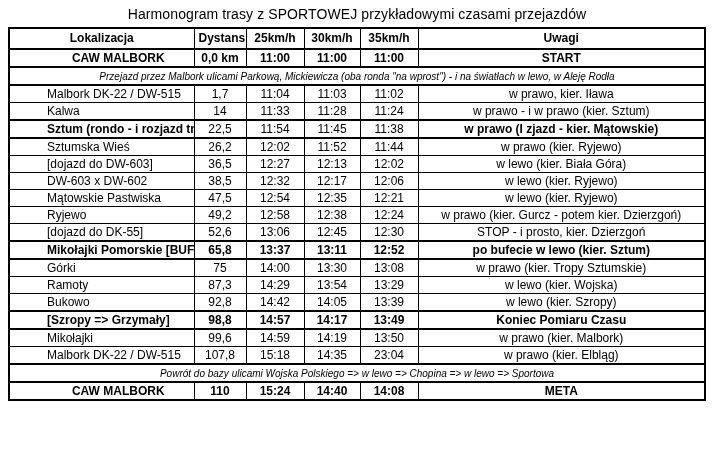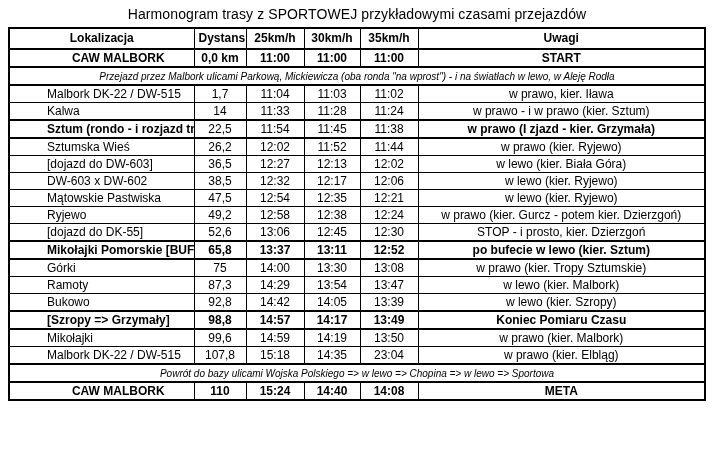--- a/index.html
+++ b/index.html
@@ -103,21 +103,21 @@
         <td class="t30">11:28</td>
         <td class="t35">11:24</td>
         <td class="uwagi">w prawo - i w prawo (kier. Sztum)</td>
       </tr>
       <tr class="thick b-part">
         <td class="loc">Sztum (rondo - i rozjazd tras)</td>
         <td class="dist">22,5</td>
         <td class="t25">11:54</td>
         <td class="t30">11:45</td>
         <td class="t35">11:38</td>
-        <td class="uwagi">w prawo (I zjazd - kier. Grzymała)</td>
+        <td class="uwagi">w prawo (I zjazd - kier. Mątowskie)</td>
       </tr>
       <tr>
         <td class="loc">Sztumska Wieś</td>
         <td class="dist">26,2</td>
         <td class="t25">12:02</td>
         <td class="t30">11:52</td>
         <td class="t35">11:44</td>
         <td class="uwagi">w prawo (kier. Ryjewo)</td>
       </tr>
       <tr>
@@ -174,22 +174,22 @@
         <td class="t25">14:00</td>
         <td class="t30">13:30</td>
         <td class="t35">13:08</td>
         <td class="uwagi">w prawo (kier. Tropy Sztumskie)</td>
       </tr>
       <tr>
         <td class="loc">Ramoty</td>
         <td class="dist">87,3</td>
         <td class="t25">14:29</td>
         <td class="t30">13:54</td>
-        <td class="t35">13:47</td>
-        <td class="uwagi">w lewo (kier. Malbork)</td>
+        <td class="t35">13:29</td>
+        <td class="uwagi">w lewo (kier. Wojska)</td>
       </tr>
       <tr>
         <td class="loc">Bukowo</td>
         <td class="dist">92,8</td>
         <td class="t25">14:42</td>
         <td class="t30">14:05</td>
         <td class="t35">13:39</td>
         <td class="uwagi">w lewo (kier. Szropy)</td>
       </tr>
       <tr class="thick b-all">

